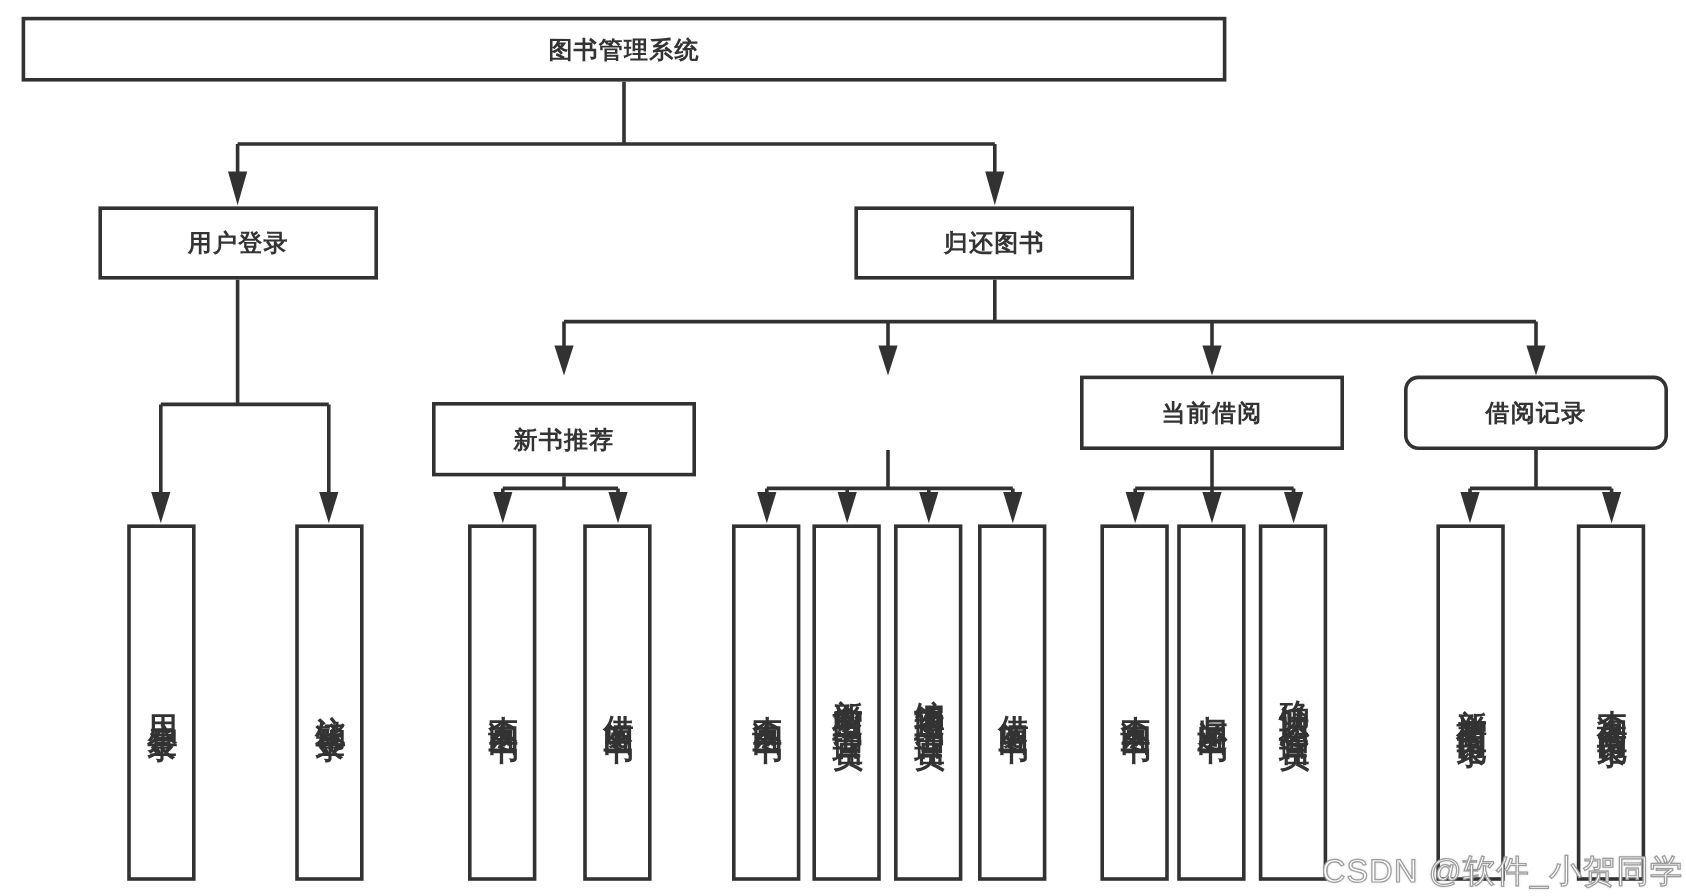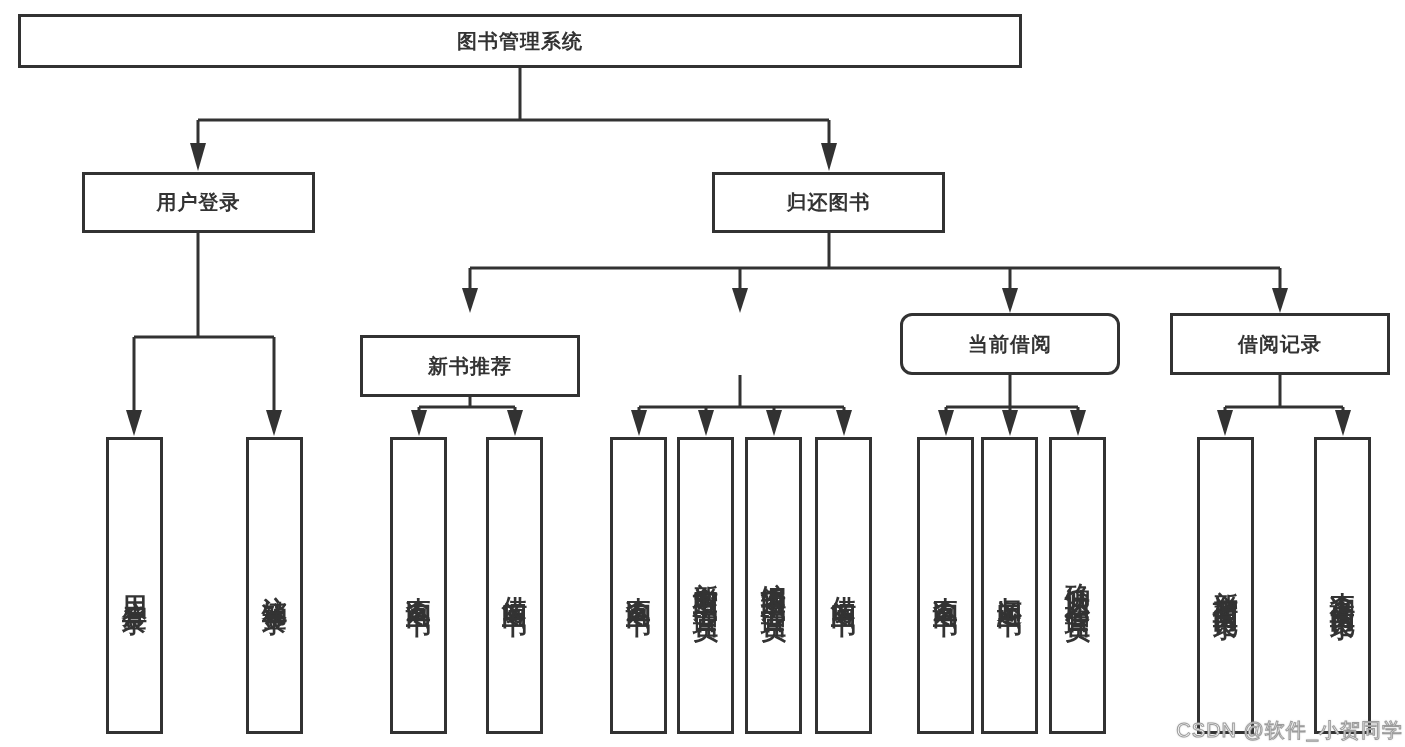--- a/index.html
+++ b/index.html
@@ -30,21 +30,21 @@
     text-orientation:mixed;
     font-size:25px;
     letter-spacing:5px;
     line-height:1;
     padding:4px 0;
   }
   .watermark{
     position:absolute;
     right:2px;bottom:3px;
     z-index:5;
-    font-size:20px;
+    font-size:27px;
     letter-spacing:1px;
     color:#ffffff;
     -webkit-text-stroke:1px #9c9c9c;
     text-shadow:0 0 2px rgba(130,130,130,0.65);
     white-space:nowrap;
   }
 </style>
 </head>
 <body>
 
@@ -89,22 +89,22 @@
       <polygon points="1335,410 1351,410 1343,436"></polygon>
     </g>
   </svg>
 
   <div class="box" style="left:18px;top:14px;width:1004px;height:54px;">图书管理系统</div>
 
   <div class="box" style="left:82px;top:172px;width:233px;height:61px;">用户登录</div>
   <div class="box" style="left:712px;top:172px;width:233px;height:61px;">归还图书</div>
 
   <div class="box" style="left:360px;top:313px;width:220px;height:62px;margin-top:22px;">新书推荐</div>
-  <div class="box" style="left:900px;top:313px;width:220px;height:62px;border-radius:12px;">当前借阅</div>
-  <div class="box" style="left:1170px;top:313px;width:220px;height:62px;">借阅记录</div>
+  <div class="box" style="left:900px;top:313px;width:220px;height:62px;">当前借阅</div>
+  <div class="box" style="left:1170px;top:313px;width:220px;height:62px;border-radius:12px;">借阅记录</div>
 
   <div class="box vbox" style="left:106px;top:437px;width:57px;height:297px;">用户登录</div>
   <div class="box vbox" style="left:246px;top:437px;width:57px;height:297px;">注销登录</div>
 
   <div class="box vbox" style="left:390px;top:437px;width:57px;height:297px;">查询图书</div>
   <div class="box vbox" style="left:486px;top:437px;width:57px;height:297px;">借阅图书</div>
 
   <div class="box vbox" style="left:610px;top:437px;width:57px;height:297px;">查询图书</div>
   <div class="box vbox" style="left:677px;top:437px;width:57px;height:297px;">新增图书（管理员）</div>
   <div class="box vbox" style="left:745px;top:437px;width:57px;height:297px;">编辑图书（管理员）</div>

